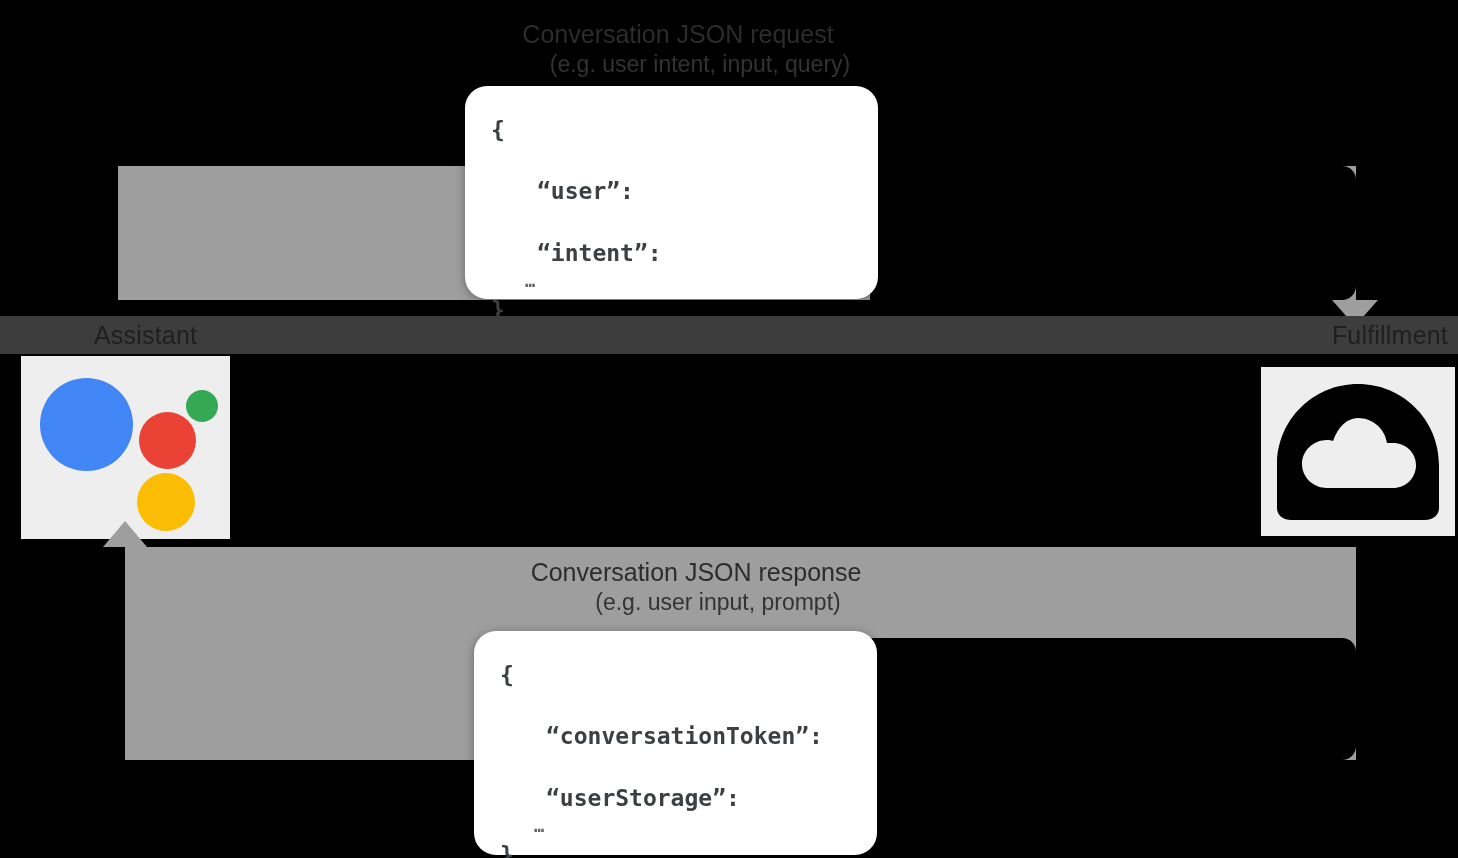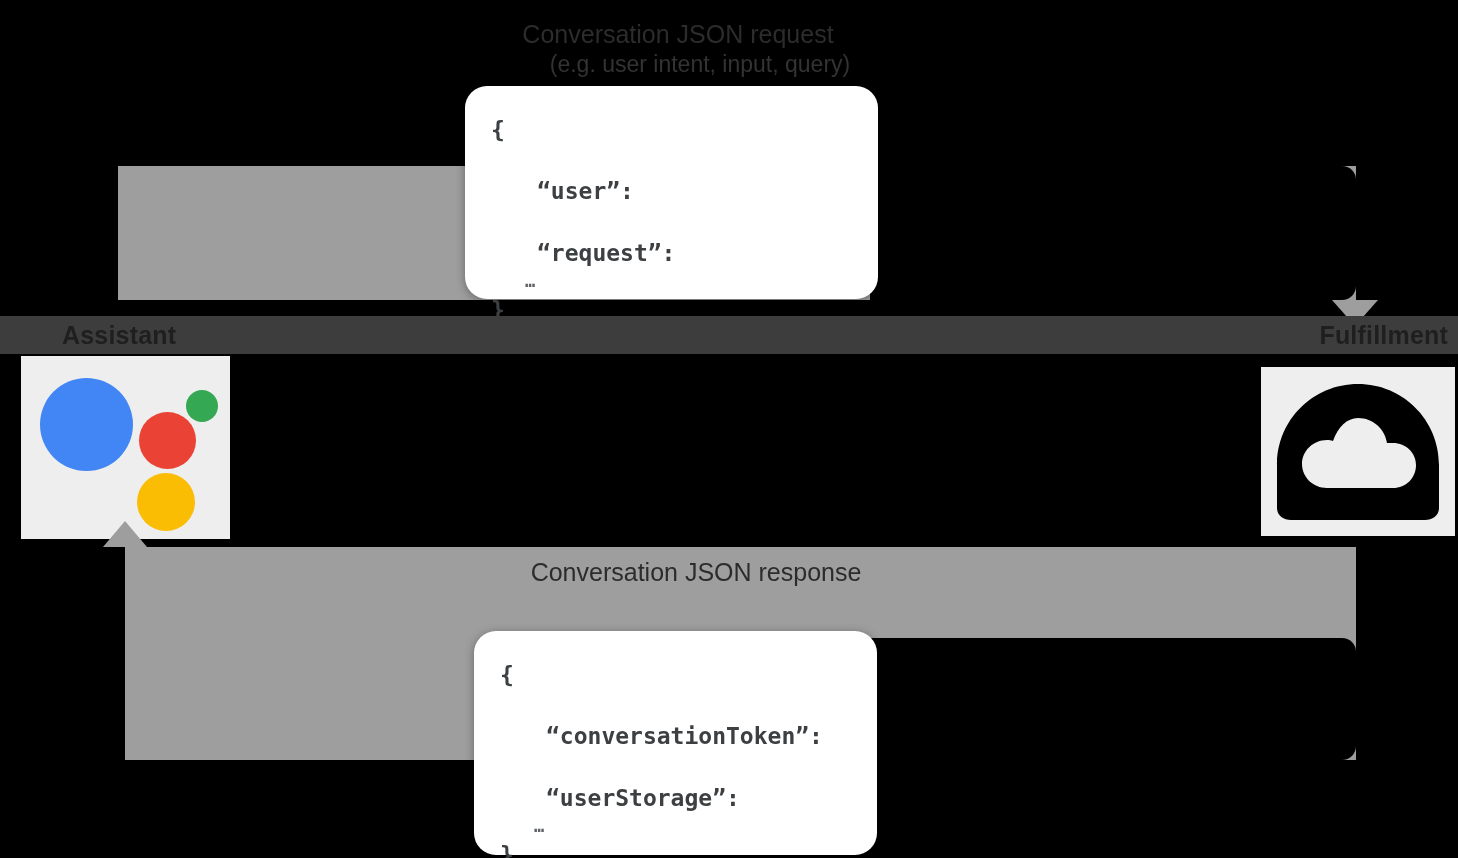--- a/index.html
+++ b/index.html
@@ -92,24 +92,25 @@
     top: 316px;
     width: 1458px;
     height: 38px;
     background: #3d3d3d;
   }
 
   .band-label {
     position: absolute;
     color: #1f1f1f;
     font-size: 25px;
-    font-weight: 700;
+    font-weight: 400;
     letter-spacing: 0.2px;
     line-height: 38px;
     white-space: nowrap;
+    margin-left: 32px;
   }
 
   #assistant-label { left: 62px; top: 316px; }
   #fulfillment-label { right: 10px; top: 316px; }
 
   
   .flow-caption {
     position: absolute;
     text-align: center;
     white-space: nowrap;
@@ -220,21 +221,21 @@
   <div id="request-dark-panel" class="dark-panel"></div>
 
   <div id="request-caption" class="flow-caption">
     <span class="caption-title">Conversation JSON request</span>
     <span class="caption-sub">(e.g. user intent, input, query)</span>
   </div>
 
   <div id="request-json-card" class="json-card">
     <div class="json-line">{</div>
     <div class="json-line indent">“user”:</div>
-    <div class="json-line indent">“request”:</div>
+    <div class="json-line indent">“intent”:</div>
     <div class="json-line ellipsis">…</div>
     <div class="json-line">}</div>
   </div>
 
   <div id="label-band"></div>
 
   <div id="assistant-label" class="band-label">Assistant</div>
 
   <div id="fulfillment-label" class="band-label">Fulfillment</div>
 
@@ -270,20 +271,21 @@
         Z"></path>
     </svg>
   </div>
 
   <div id="response-arrow-band" class="arrow-band"></div>
   <div id="response-arrowhead" class="arrowhead"></div>
   <div id="response-dark-panel" class="dark-panel"></div>
 
   <div id="response-caption" class="flow-caption">
     <span class="caption-title">Conversation JSON response</span>
+    <span class="caption-sub">(e.g. user input, prompt)</span>
   </div>
 
   <div id="response-json-card" class="json-card">
     <div class="json-line">{</div>
     <div class="json-line indent">“conversationToken”:</div>
     <div class="json-line indent">“userStorage”:</div>
     <div class="json-line ellipsis">…</div>
     <div class="json-line">}</div>
   </div>
 

